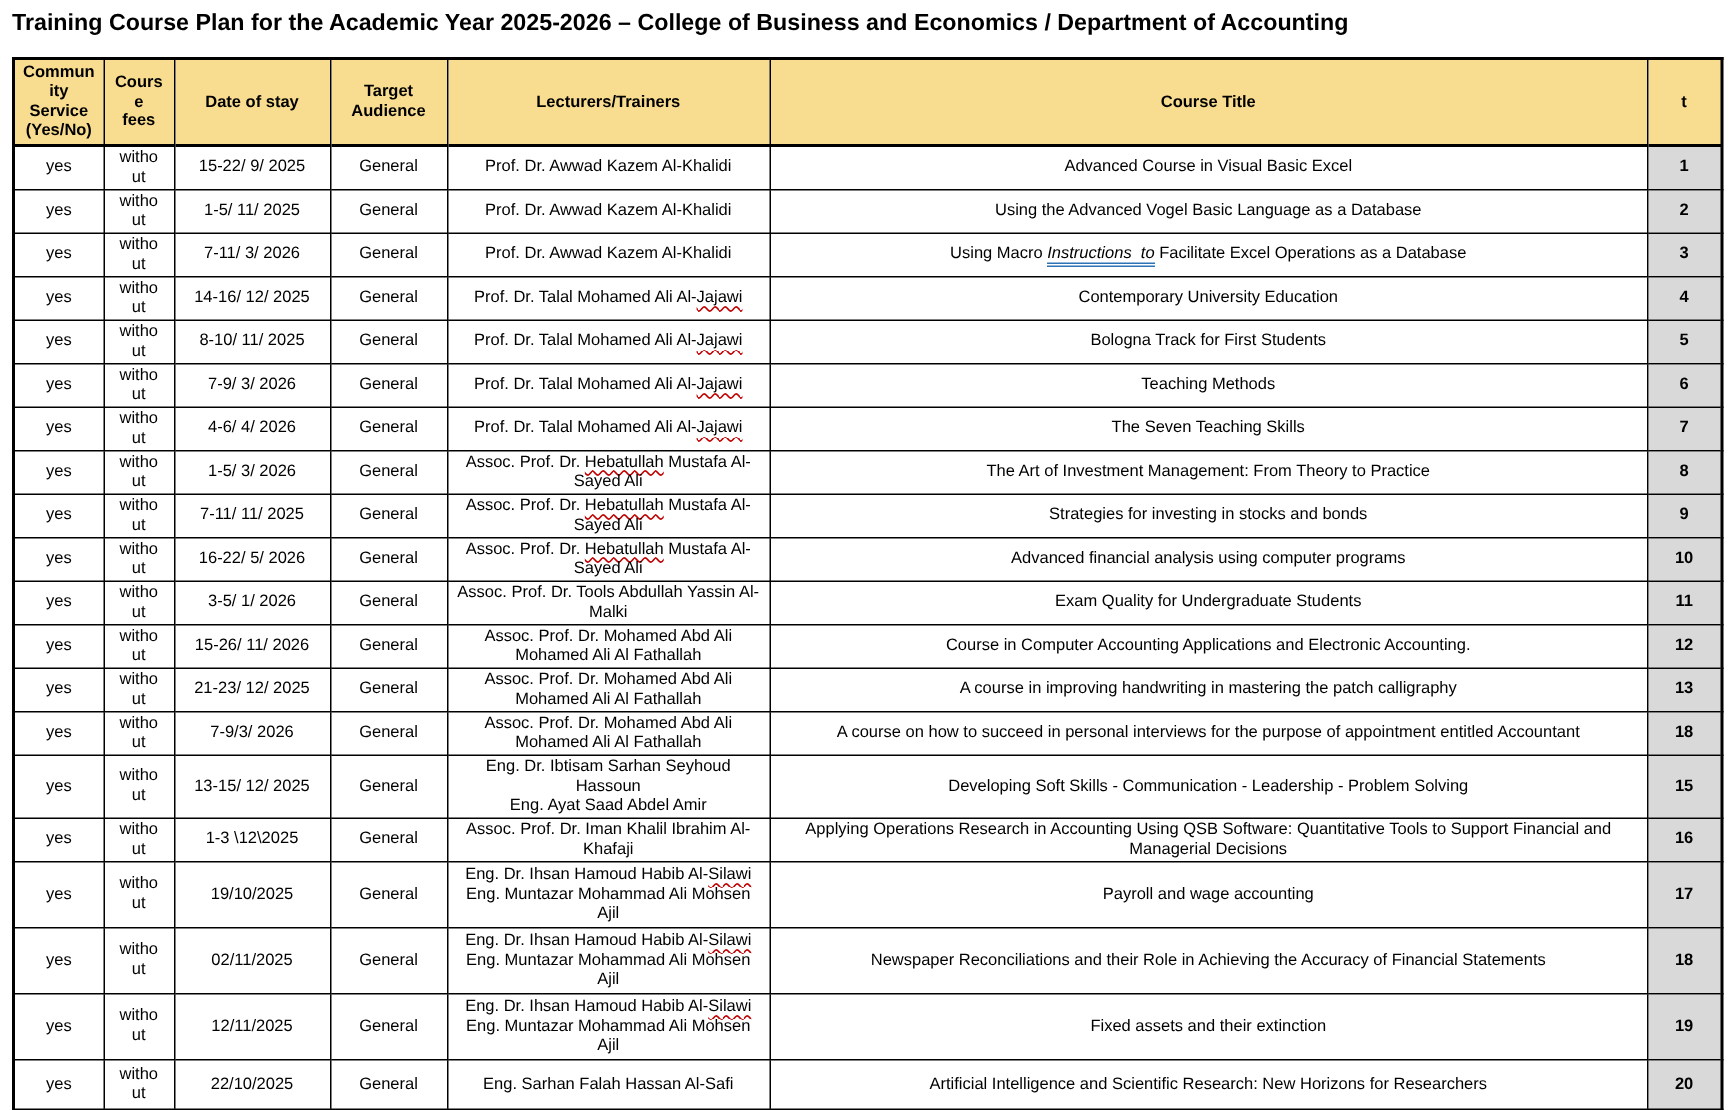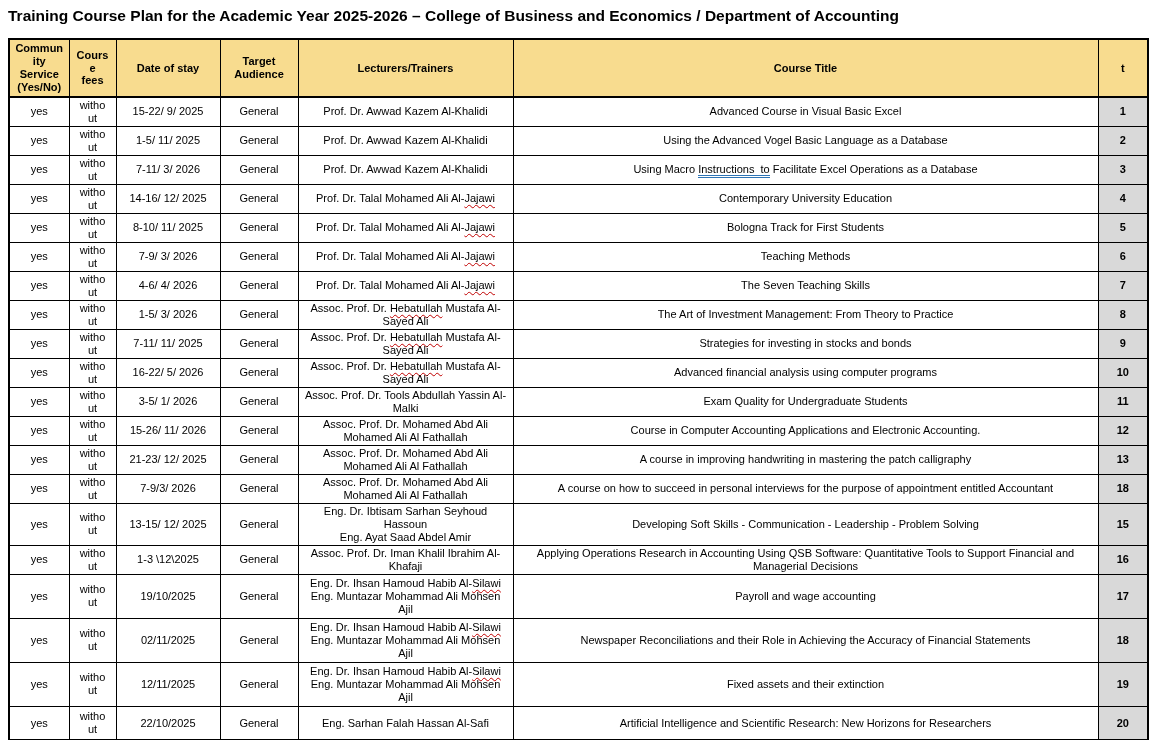--- a/index.html
+++ b/index.html
@@ -19,21 +19,21 @@
   tbody td{font-size:11px;line-height:1.18;padding:1px 3px;}
   td.cell-fees{padding:1px 0;}
   .fees-box{display:inline-block;width:29px;overflow-wrap:anywhere;}
   td.cell-date{white-space:nowrap;}
   td.cell-lecturers{padding:1px 4px;}
   td.cell-title{white-space:pre-wrap;}
   td.cell-index{background:var(--index-fill,#D9D9D9);font-weight:bold;}
   .sq-red{text-decoration-line:underline;text-decoration-style:wavy;
           text-decoration-color:var(--squiggle-red,#C00000);text-decoration-thickness:1px;
           text-underline-offset:2px;margin-top:28px;}
-  .sq-blue{border-bottom:3px double var(--grammar-blue,#2E74B5);}
+  .sq-blue{border-bottom:3px double var(--grammar-blue,#2E74B5);font-style:italic;}
 </style>
 </head>
 <body>
 
 <div class="doc-title">Training Course Plan for the Academic Year 2025-2026 – College of Business and Economics / Department of Accounting</div>
 
 <table class="plan">
   <colgroup>
     <col style="width:60px">
       <col style="width:47px">

